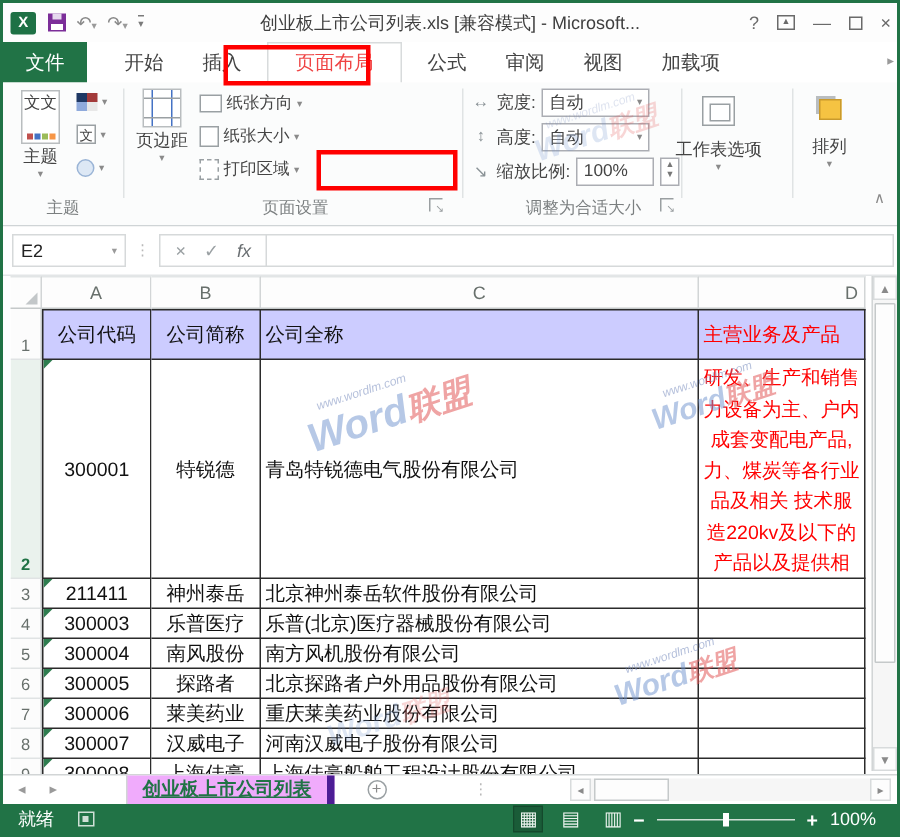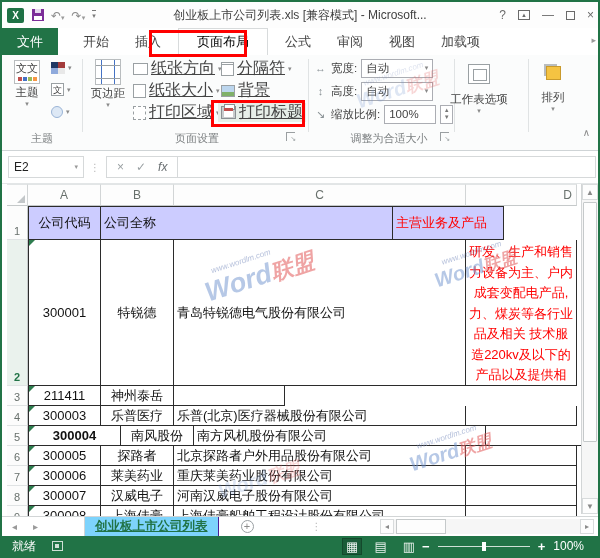--- a/index.html
+++ b/index.html
@@ -20,35 +20,35 @@
   .qat-more { display:inline-block; font-size:7px; color:#7a7a7a; border-top:1px solid #7a7a7a; padding-top:1px; }
   .tb-title { position:absolute; left:0; right:0; text-align:center; font-size:12px; color:#3f3f3f; pointer-events:none; }
   .tb-btns { position:absolute; right:4px; top:0; height:26px; display:flex; align-items:center; gap:12px; color:#6a6a6a; font-size:12px; }
   .maxbox { width:9px; height:9px; border:1px solid #6a6a6a; }
   .ribbox { width:12px; height:10px; border:1px solid #6a6a6a; font-size:6px; line-height:8px; text-align:center; color:#6a6a6a;}
 
   
   .tabbar { height:27px; background:#fff; display:flex; align-items:stretch; position:relative; }
   .file-tab { width:56px; background:#217346; color:#fff; font-size:13px; display:flex; align-items:center; justify-content:center; }
   .rtab { padding:0 13px; font-size:13px; color:#444; display:flex; align-items:center; }
-  .rtab.active { color:#000000; background:#fff; border:1px solid #d8dbdc; border-bottom:none; }
+  .rtab.active { color:#ef4444; background:#fff; border:1px solid #d8dbdc; border-bottom:none; }
   .tab-scroll { position:absolute; right:2px; top:7px; color:#9a9a9a; font-size:9px; }
 
   
   .ribbon { height:96px; background:#fbfcfc; border-bottom:1px solid #cfd4d6; position:relative; font-size:12px; color:#444; }
   .rsep { position:absolute; top:4px; bottom:18px; width:1px; background:#e0e3e4; }
   .bigbtn { position:absolute; top:3px; width:40px; height:72px; text-align:center; }
   .bigbtn .blabel { font-size:11.5px; color:#444; margin-top:1px; }
   .bigbtn .bdd { font-size:7px; color:#8a8a8a; }
-  .theme-icon { width:26px; height:24px; margin:2px auto 0; border:1px solid #b9bdbf; background:#fff; position:relative; font-size:11px; }
+  .theme-icon { width:26px; height:36px; margin:2px auto 0; border:1px solid #b9bdbf; background:#fff; position:relative; font-size:11px; }
   .theme-icon .dots { position:absolute; bottom:2px; left:3px; display:flex; gap:1px; }
   .theme-icon .dots i { width:4px; height:4px; display:block; }
   .smallcol { position:absolute; display:flex; flex-direction:column; gap:3px; }
   .sbtn { display:flex; align-items:center; gap:3px; height:19px; padding:0 3px; }
-  .sbtn .slabel { font-size:16px; white-space:nowrap;text-decoration:underline; }
+  .sbtn .slabel { font-size:11px; white-space:nowrap; }
   .sbtn .sdd { font-size:7px; color:#8a8a8a; }
   .pal { width:14px; height:12px; display:grid; grid-template-columns:7px 7px; }
   .pal i { display:block; }
   .fontbox { width:13px; height:13px; border:1px solid #9aa0a3; font-size:9px; line-height:12px; text-align:center; color:#444; background:#fff;}
   .fxcircle { width:12px; height:12px; border:1px solid #9ab4d6; border-radius:50%; background:#dde8f5; }
   .margin-icon { width:26px; height:26px; margin:1px auto 0; border:1px solid #b9bdbf; background:#fff; position:relative; }
   .margin-icon:before { content:""; position:absolute; left:5px; right:5px; top:0; bottom:0; border-left:1px solid #4472c4; border-right:1px solid #4472c4; }
   .margin-icon:after { content:""; position:absolute; top:5px; bottom:5px; left:0; right:0; border-top:1px solid #9aa0a3; border-bottom:1px solid #9aa0a3; }
   .pageicon { width:13px; height:14px; border:1px solid #9aa0a3; background:#fff; position:relative; }
   .pageicon.land { width:15px; height:12px; }
@@ -112,21 +112,21 @@
   
   .vscroll { position:absolute; top:0; right:0; width:17px; height:330px; background:#f6f6f6; border-left:1px solid #d2d5d6; }
   .vbtn { height:16px; text-align:center; font-size:8px; color:#8a8a8a; line-height:16px; border:1px solid #d8dbdc; background:#fdfdfd; }
   .vbtn.bottom { position:absolute; bottom:0; left:0; right:0; }
   .vthumb { position:absolute; top:18px; left:1px; right:1px; height:240px; background:#fdfdfd; border:1px solid #c5c9ca; border-radius:1px; }
 
   
   .sheetbar { height:20px; background:#fff; border-top:1px solid #d2d5d6; display:flex; align-items:center; position:relative; font-size:12px; }
   .snav { color:#9a9a9a; font-size:10px; margin-left:10px; display:flex; gap:16px; }
   .sheettab { margin-left:46px; height:100%; display:flex; align-items:center; padding:0 10px;
-              background:#7dd3fc; border-right:1px solid #4c1d95; border-left:1px solid #d2d5d6; }
+              background:#f0abfc; border-right:5px solid #4c1d95; border-left:1px solid #d2d5d6; }
   .sheettab span { color:#217346; font-weight:bold; text-decoration:underline; font-size:12.5px; }
   .newsheet { width:13px; height:13px; border:1px solid #9aa0a3; border-radius:50%; color:#8a8a8a; font-size:11px;
               line-height:11px; text-align:center; margin-left:22px; }
   .sdots { color:#b9b9b9; font-size:10px; margin-left:58px; }
   .hscroll { position:absolute; left:378px; right:4px; top:2px; bottom:2px; display:flex; align-items:center; }
   .hbtn { width:14px; height:15px; border:1px solid #d8dbdc; background:#fdfdfd; color:#8a8a8a; font-size:8px;
           display:flex; align-items:center; justify-content:center; }
   .hbtn.right { position:absolute; right:0; }
   .htrack { flex:1; height:15px; background:#f6f6f6; position:relative; margin-right:14px; }
   .hthumb { position:absolute; left:2px; top:0; width:50px; height:15px; background:#fdfdfd; border:1px solid #c5c9ca; }
@@ -239,35 +239,20 @@
         <span class="pageicon"></span>
         <span class="slabel">纸张大小</span>
           <span class="sdd">▾</span>
       </div>
       <div class="sbtn">
         <span class="pageicon dash"></span>
         <span class="slabel">打印区域</span>
           <span class="sdd">▾</span>
       </div>
     </div>
-    <div class="smallcol" style="left:216px; top:4px">
-      <div class="sbtn">
-        <span class="pageicon" style="border-top:3px double #9aa0a3"></span>
-        <span class="slabel">分隔符</span>
-          <span class="sdd">▾</span>
-      </div>
-      <div class="sbtn">
-        <span class="bgicon"></span>
-        <span class="slabel">背景</span>
-      </div>
-      <div class="sbtn hl-btn">
-        <span class="ptitle-icon"></span>
-        <span class="slabel">打印标题</span>
-      </div>
-    </div>
     <div class="grouplabel" style="left:130px;width:130px">页面设置</div>
     <div class="launcher" style="left:284px; top:77px"></div>
     <div class="rsep" style="left:306px"></div>
 
     <div class="scale-row" style="left:312px; top:3px">
       <span class="scale-ic">↔</span>
       <span class="scale-lab">宽度:</span>
       <span class="combo">
           <span>自动</span>
           <span class="cdd">▾</span>
@@ -338,20 +323,21 @@
       <div class="ch corner" style="width:21px"></div>
       <div class="ch" style="width:73px">A</div>
       <div class="ch" style="width:73px">B</div>
       <div class="ch" style="width:292px">C</div>
       <div class="ch" style="width:111px;justify-content:flex-end;padding-right:4px">D</div>
     </div>
     <div class="gridbody" id="grid-rows">
         <div class="grow first" style="height: 34px;">
           <div class="rown">1</div>
           <div class="cell hdr center al" style="width: 73px;">公司代码</div>
+          <div class="cell hdr center" style="width: 73px;">公司简称</div>
           <div class="cell hdr cc" style="width: 292px;">公司全称</div>
           <div class="cell hdr cc redtxt" style="width: 111px;">主营业务及产品</div>
         </div>
         <div class="grow" style="height: 146px;">
           <div class="rown sel">2</div>
           <div class="cell center al tri" style="width: 73px;">300001</div>
           <div class="cell center" style="width: 73px;">特锐德</div>
           <div class="cell cc" style="width: 292px;">青岛特锐德电气股份有限公司</div>
           <div class="cell " style="width: 111px; align-items: flex-start;">
             <div class="desc">
@@ -362,32 +348,33 @@
               <div class="">品及相关 技术服</div>
               <div class="">造220kv及以下的</div>
               <div class="">产品以及提供相</div>
             </div>
           </div>
         </div>
         <div class="grow" style="height: 20px;">
           <div class="rown">3</div>
           <div class="cell center al tri" style="width: 73px;">211411</div>
           <div class="cell center" style="width: 73px;">神州泰岳</div>
+          <div class="cell cc" style="width: 292px;">北京神州泰岳软件股份有限公司</div>
           <div class="cell " style="width: 111px;"></div>
         </div>
         <div class="grow" style="height: 20px;">
           <div class="rown">4</div>
           <div class="cell center al tri" style="width: 73px;">300003</div>
           <div class="cell center" style="width: 73px;">乐普医疗</div>
           <div class="cell cc" style="width: 292px;">乐普(北京)医疗器械股份有限公司</div>
           <div class="cell " style="width: 111px;"></div>
         </div>
         <div class="grow" style="height: 20px;">
           <div class="rown">5</div>
-          <div class="cell center al tri" style="width: 93px; font-weight: bold;">300004</div>
+          <div class="cell center al tri" style="width: 73px;">300004</div>
           <div class="cell center" style="width: 73px;">南风股份</div>
           <div class="cell cc" style="width: 292px;">南方风机股份有限公司</div>
           <div class="cell " style="width: 111px;"></div>
         </div>
         <div class="grow" style="height: 20px;">
           <div class="rown">6</div>
           <div class="cell center al tri" style="width: 73px;">300005</div>
           <div class="cell center" style="width: 73px;">探路者</div>
           <div class="cell cc" style="width: 292px;">北京探路者户外用品股份有限公司</div>
           <div class="cell " style="width: 111px;"></div>

